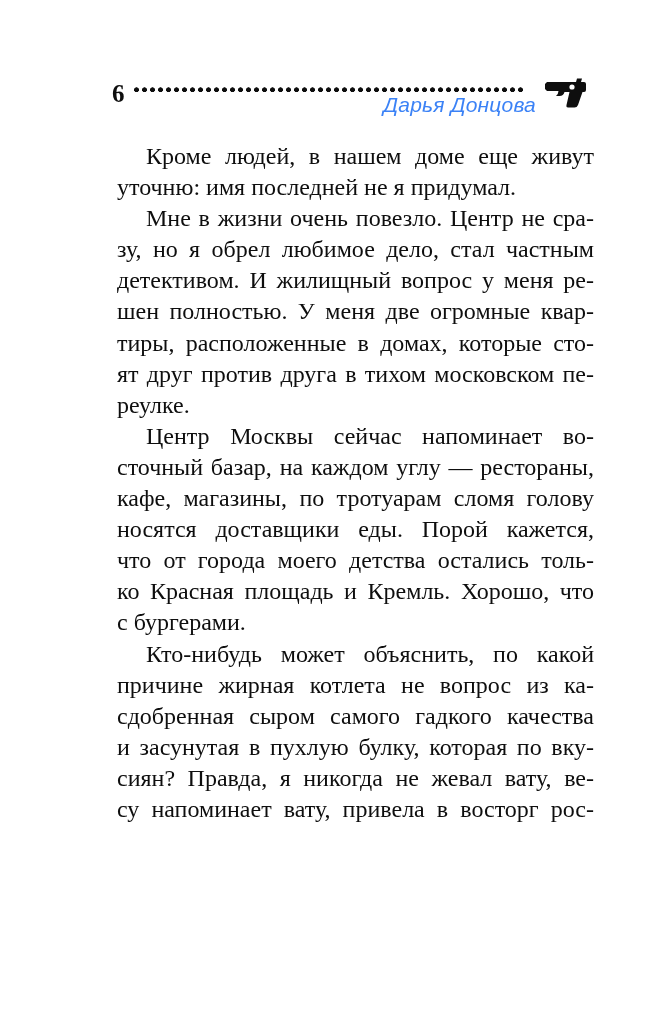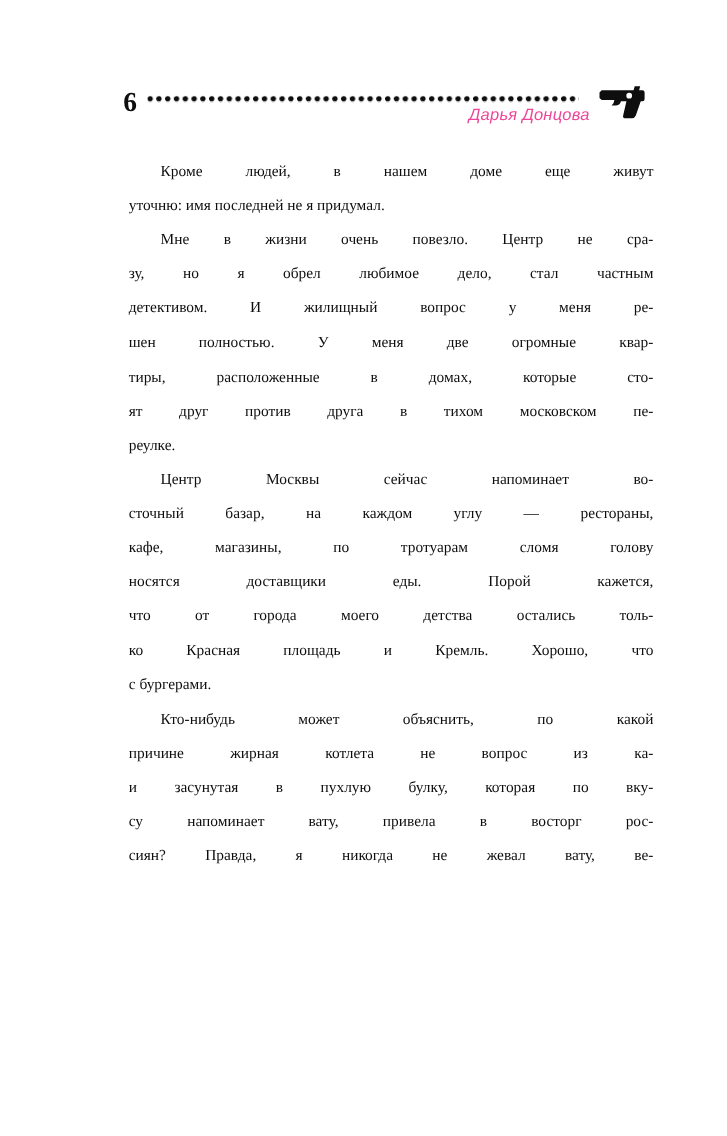--- a/index.html
+++ b/index.html
@@ -41,40 +41,40 @@
     background-image: radial-gradient(circle at 2.5px 2.8px, #0e0e0e 2.2px, transparent 2.7px);
     background-size: 8px 6px;
     background-repeat: repeat-x;
   }
   .running-author {
     position: absolute;
     right: 125px;
     top: 93px;
     font-family: "Liberation Sans", sans-serif;
     font-style: italic;
-    font-size: 15px;
+    font-size: 21px;
     line-height: 24px;
-    color: #ec4899;
+    color: #3b82f6;
     letter-spacing: 0.2px;
   }
   .gun-wrap {
     position: absolute;
     left: 543px;
     top: 77px;
     width: 44px;
     height: 32px;
   }
   
   .body-text {
     position: absolute;
     left: 117px;
     top: 141px;
     width: 477px;
     font-family: "Liberation Serif", serif;
-    font-size: 14px;
+    font-size: 24px;
     color: #0e0e0e;
   }
   .line {
     height: 31.1px;
     line-height: 31.1px;
     text-align: justify;
     text-align-last: justify;
     -moz-text-align-last: justify;
     white-space: nowrap;
   }
@@ -139,17 +139,18 @@
       <div class="line lastline">реулке.</div>
       <div class="line first">Центр Москвы сейчас напоминает во-</div>
       <div class="line">сточный базар, на каждом углу — рестораны,</div>
       <div class="line">кафе, магазины, по тротуарам сломя голову</div>
       <div class="line">носятся доставщики еды. Порой кажется,</div>
       <div class="line">что от города моего детства остались толь-</div>
       <div class="line">ко Красная площадь и Кремль. Хорошо, что</div>
       <div class="line lastline">с бургерами.</div>
       <div class="line first">Кто-нибудь может объяснить, по какой</div>
       <div class="line">причине жирная котлета не вопрос из ка-</div>
+      <div class="line">сдобренная сыром самого гадкого качества</div>
       <div class="line">и засунутая в пухлую булку, которая по вку-</div>
+      <div class="line">сиян? Правда, я никогда не жевал вату, ве-</div>
       <div class="line">су напоминает вату, привела в восторг рос-</div>
-      <div class="line">сиян? Правда, я никогда не жевал вату, ве-</div>
     </main>
 </div>
 
 </body></html>

